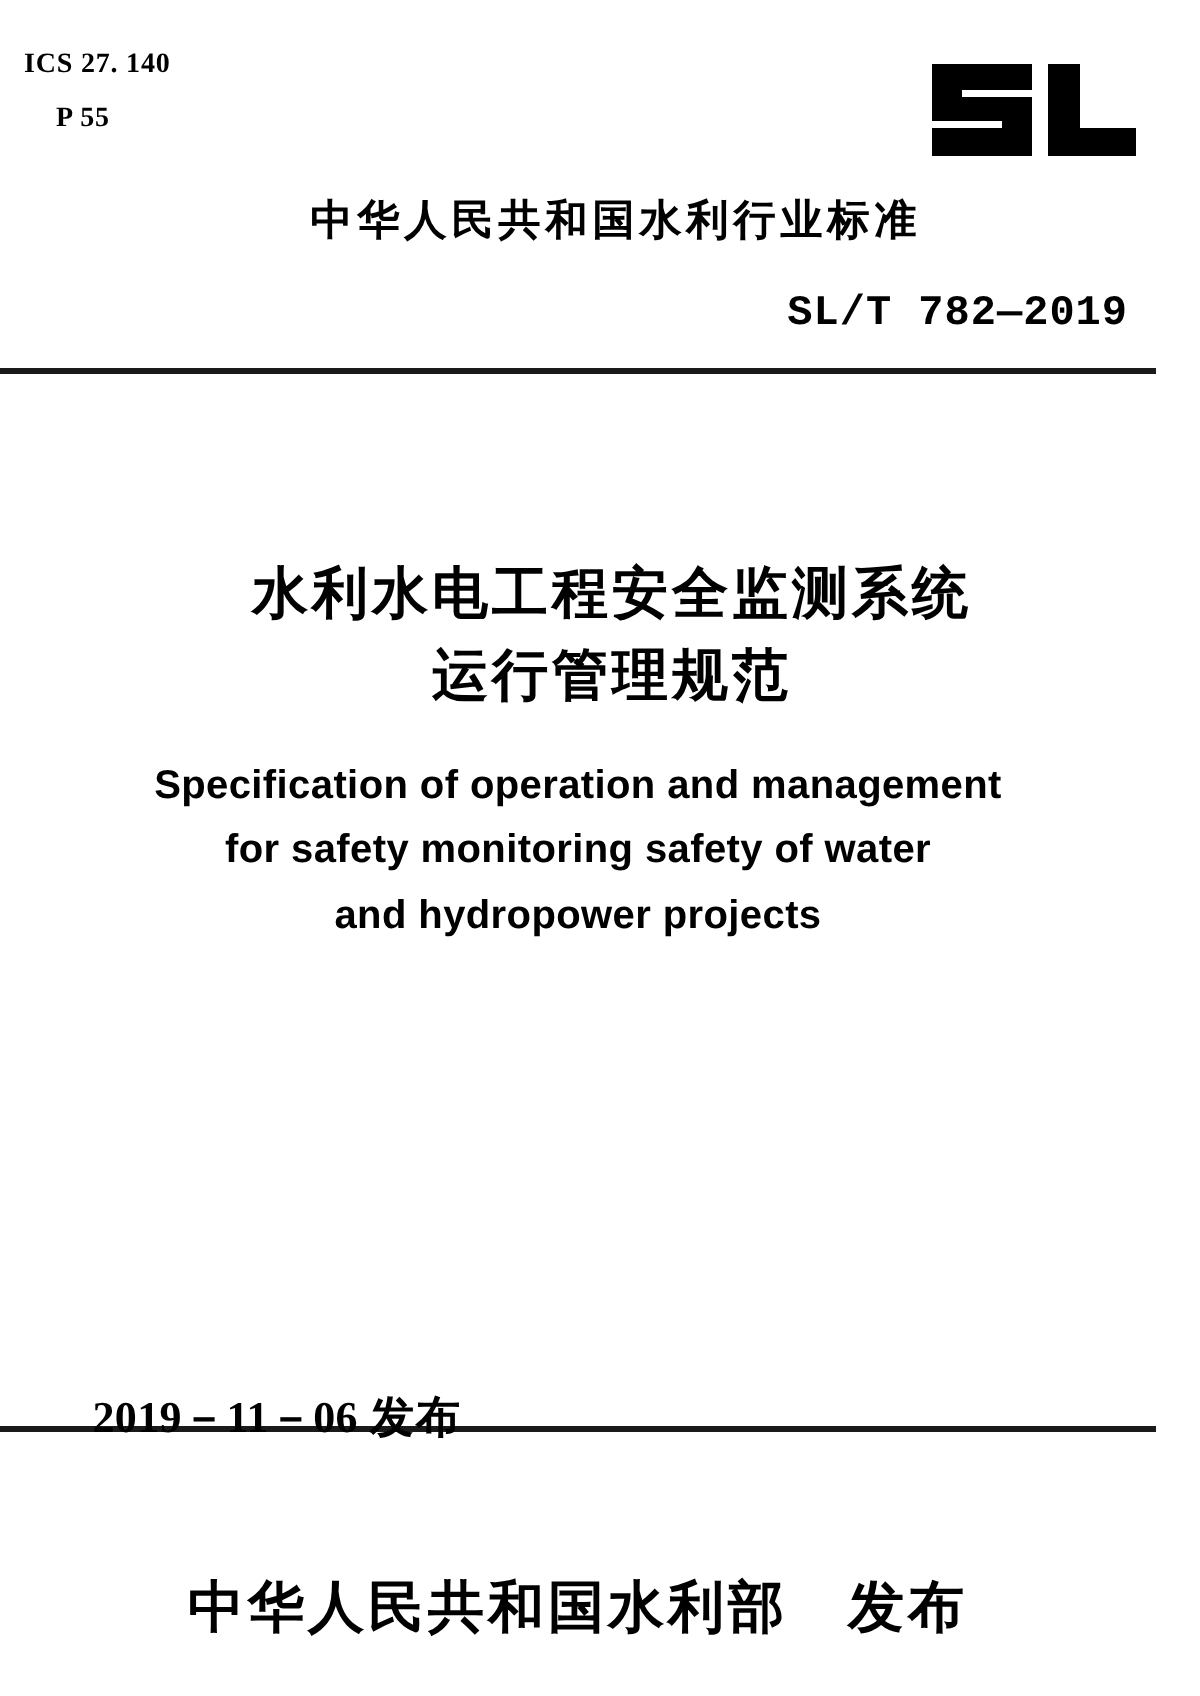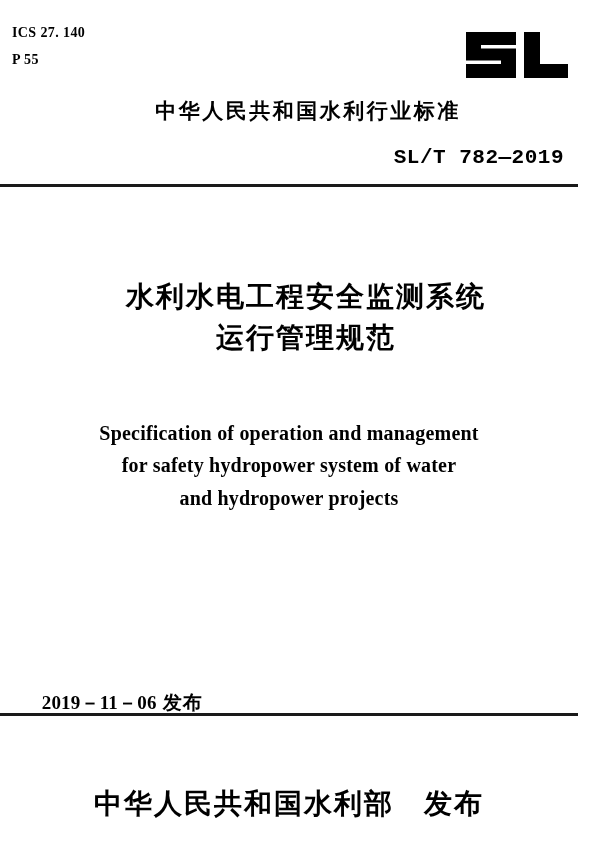--- a/index.html
+++ b/index.html
@@ -33,20 +33,21 @@
   }
   .meta-line {
     font-family: "Liberation Serif", "DejaVu Serif", serif;
     font-weight: bold;
     font-size: 14px;
     letter-spacing: 0.4px;
     white-space: pre;
   }
   .meta-line.second {
     margin-top: 13px;
+    margin-left: 16px;
   }
 
   
   .emblem {
     position: absolute;
     right: 24px;
     top: 18px;
     width: 118px;
     height: 68px;
   }
@@ -116,46 +117,45 @@
     white-space: pre;
     margin-left: 34px;
   }
 
   .title-en {
     position: absolute;
     left: 0;
     right: 22px;
     top: 377px;
     text-align: center;
-    font-family: Liberation Serif, serif;
+    font-family: Liberation Sans, sans-serif;
     font-weight: bold;
     font-size: 20px;
     letter-spacing: 0.2px;
     line-height: 1.62;
-    margin-top: 40px;
   }
   .title-en .tline {
     display: block;
     white-space: pre;
   }
 
   
   .dates {
     position: absolute;
     left: 12px;
     right: 22px;
     top: 668px;
     display: flex;
     justify-content: space-between;
     align-items: baseline;
   }
   .date-item {
     font-family: "Liberation Serif", "DejaVu Serif", serif;
     font-weight: bold;
-    font-size: 19px;
+    font-size: 22px;
     white-space: pre;
     letter-spacing: 0.2px;
   }
   .date-item .dnum {
     font-family: "Liberation Serif", "DejaVu Serif", serif;
   }
   .date-item .dcn {
     font-family: "Liberation Sans", "DejaVu Sans", sans-serif;
     font-weight: bold;
     letter-spacing: 1px;
@@ -221,21 +221,21 @@
   <div class="rule rule-top" style="background: rgb(26, 26, 26);"></div>
   <div class="rule rule-bottom" style="background: rgb(26, 26, 26);"></div>
 
   <div class="title-cn">
     <span class="tline">水利水电工程安全监测系统</span>
     <span class="tline">运行管理规范</span>
   </div>
 
   <div class="title-en">
     <span class="tline">Specification of operation and management</span>
-    <span class="tline">for safety hydropower system of water</span>
+    <span class="tline">for safety monitoring safety of water</span>
     <span class="tline">and hydropower projects</span>
   </div>
 
   <div class="dates">
     <div class="date-item">
       <span class="dnum">2019－11－06</span><span class="dcn" style="margin-left: 6px;">发布</span>
     </div>
   </div>
 
   <div class="publisher">中华人民共和国水利部　发布</div>

